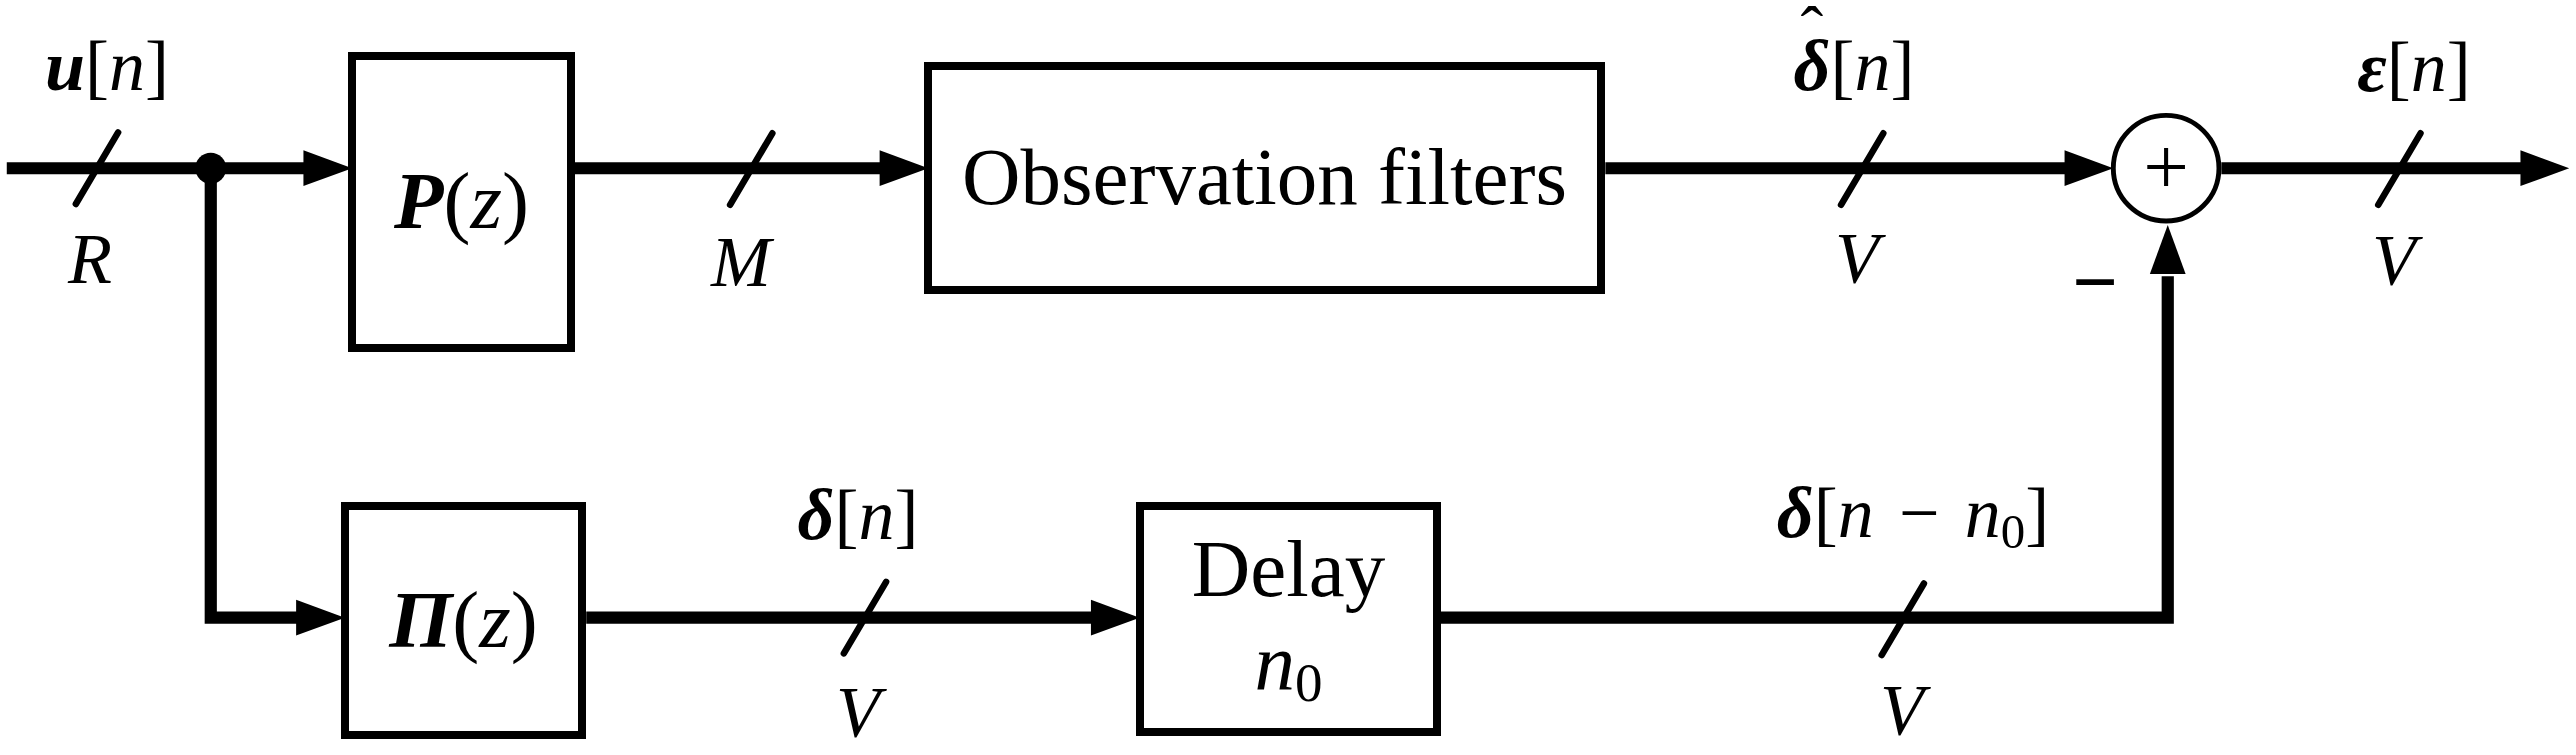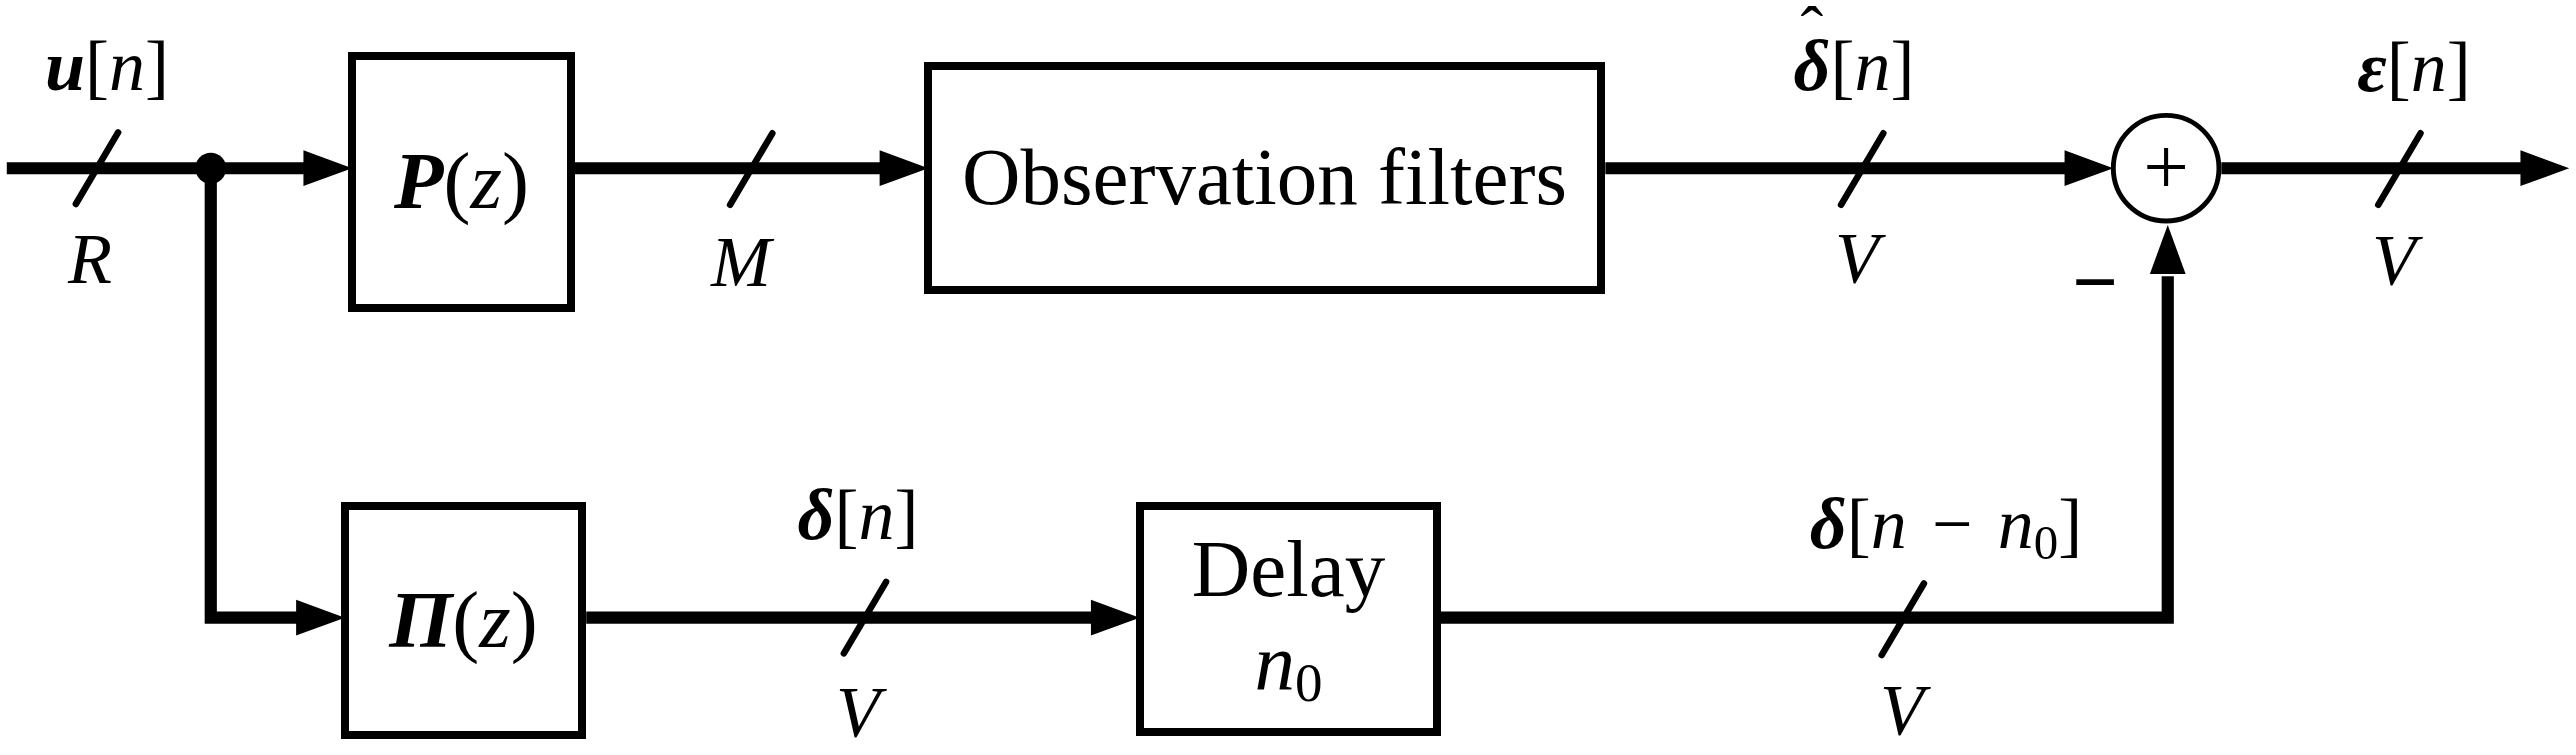--- a/index.html
+++ b/index.html
@@ -57,21 +57,21 @@
     <g stroke="#000" stroke-width="8" stroke-linecap="round" fill="none">
       <line x1="93" y1="251" x2="145" y2="163"></line>
       <line x1="898" y1="252" x2="950" y2="164"></line>
       <line x1="2265" y1="252" x2="2317" y2="164"></line>
       <line x1="2926" y1="252" x2="2978" y2="164"></line>
       <line x1="1038" y1="804" x2="1090" y2="716"></line>
       <line x1="2315" y1="806" x2="2367" y2="718"></line>
     </g>
   </svg>
 
-  <div class="block" style="left:348px;top:52px;width:227px;height:260px;text-align:center;">
+  <div class="block" style="left:348px;top:52px;width:227px;height:300px;text-align:center;">
     <div class="row"><span class="sym">P</span><span class="rm">(</span><span class="it">z</span><span class="rm">)</span></div>
   </div>
 
   <div class="block" style="left:924px;top:62px;width:681px;height:232px;">
     <div class="row">Observation filters</div>
   </div>
 
   <div class="block" style="left:341px;top:502px;width:245px;height:237px;text-align:center;">
     <div class="row"><span class="sym">Π</span><span class="rm">(</span><span class="it">z</span><span class="rm">)</span></div>
   </div>
@@ -88,20 +88,20 @@
 
   <div class="lbl" style="left:1854px;top:66px;"><span class="hatwrap"><span class="hat">ˆ</span><span class="sym">δ</span></span><span class="rm">[</span><span class="it">n</span><span class="rm">]</span></div>
   <div class="lbl it" style="left:1857px;top:258px;">V</div>
 
   <div class="lbl" style="left:2391px;top:67px;margin-left:23px;"><span class="sym">ε</span><span class="rm">[</span><span class="it">n</span><span class="rm">]</span></div>
   <div class="lbl it" style="left:2394px;top:260px;">V</div>
 
   <div class="lbl" style="left:858px;top:515px;"><span class="sym">δ</span><span class="rm">[</span><span class="it">n</span><span class="rm">]</span></div>
   <div class="lbl it" style="left:858px;top:712px;">V</div>
 
-  <div class="lbl" style="left:1913px;top:528px;margin-left:33px;"><span class="sym">δ</span><span class="rm">[</span><span class="it">n</span><span class="rm minus-pad"> − </span><span class="it">n</span><span class="sub">0</span><span class="rm">]</span></div>
+  <div class="lbl" style="left:1913px;top:517px;"><span class="sym">δ</span><span class="rm">[</span><span class="it">n</span><span class="rm minus-pad"> − </span><span class="it">n</span><span class="sub">0</span><span class="rm">]</span></div>
   <div class="lbl it" style="left:1902px;top:710px;">V</div>
 
   <span class="op-plus" style="left:2166px;top:167px;">+</span>
   <span class="op-minus" style="left:2095px;top:282px;">−</span>
 
 </div>
 
 
 </body></html>

